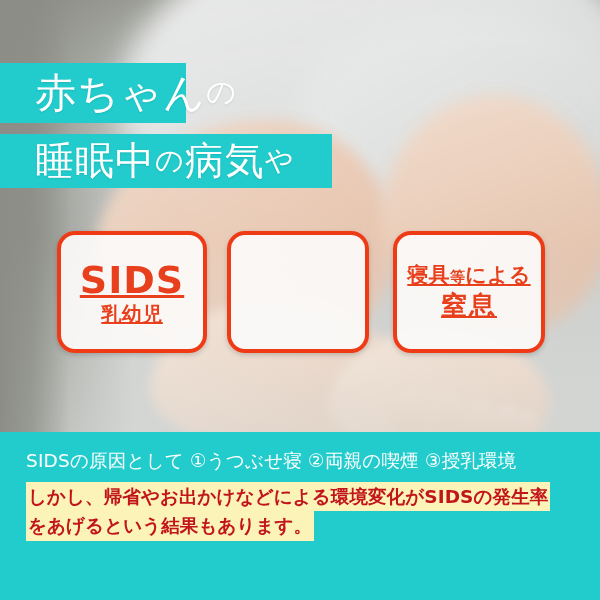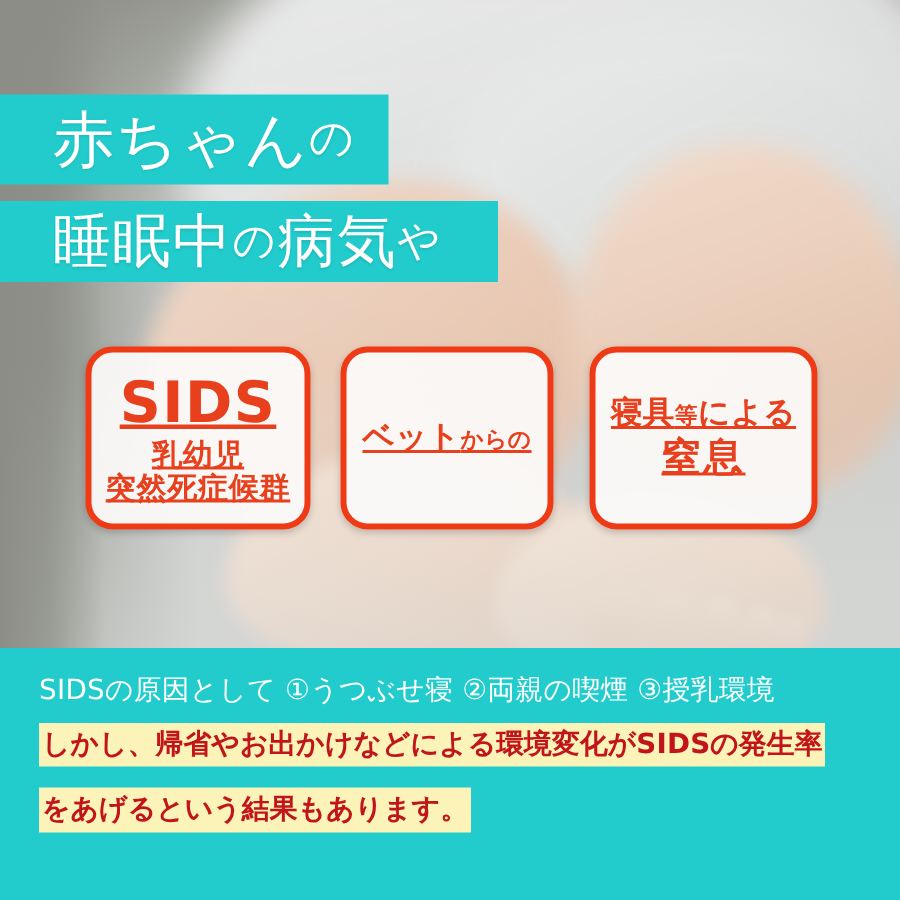--- a/index.html
+++ b/index.html
@@ -123,21 +123,21 @@
     font-family: "DejaVu Serif", "Liberation Serif", serif;
     font-weight: 400;
     white-space: nowrap;
     display: flex;
     align-items: center;
     letter-spacing: 1px;
     text-shadow: 0 1px 2px rgba(0,0,0,.10);
   }
   .title-band.line1 {
     left: 0; top: 63px;
-    width: 259px; height: 60px;
+    width: 186px; height: 60px;
     padding-left: 35px;
     box-sizing: border-box;
     font-size: 41px;
   }
   .title-band.line2 {
     left: 0; top: 134px;
     width: 332px; height: 54px;
     padding-left: 35px;
     box-sizing: border-box;
     font-size: 39px;
@@ -211,21 +211,21 @@
     background: #fbf3b8;
     color: #c2151b;
     font-size: 18.5px;
     font-family: "DejaVu Sans", "Liberation Sans", sans-serif;
     font-weight: 700;
     line-height: 1.48;
     white-space: nowrap;
     padding: 1px 2px;
     letter-spacing: .1px;
   }
-  .hl-row { margin-bottom: 14px; }
+  .hl-row { margin-bottom: 0; }
 </style>
 </head>
 <body>
 
 <div id="poster">
 
   <div class="photo">
     <div class="photo-sheet-a"></div>
     <div class="photo-sheet-b"></div>
     <div class="foot-left-leg"></div>
@@ -252,27 +252,23 @@
       <span class="kana-sm">の</span>
       <span>病気</span>
       <span class="kana-sm">や</span>
   </div>
 
   <div class="cards">
 
     <div class="card c1">
       <div class="card-line l1">SIDS</div>
       <div class="card-line l2">乳幼児</div>
-      <div class="card-line l3">突然死症候群</div>
     </div>
 
     <div class="card c2">
-      <div class="card-line l1">
-        <span>ベット</span><span class="mini">からの</span>
-      </div>
     </div>
 
     <div class="card c3">
       <div class="card-line l1">
         <span>寝具</span><span class="mini">等</span><span>による</span>
       </div>
       <div class="card-line l2">窒息</div>
     </div>
 
   </div>

